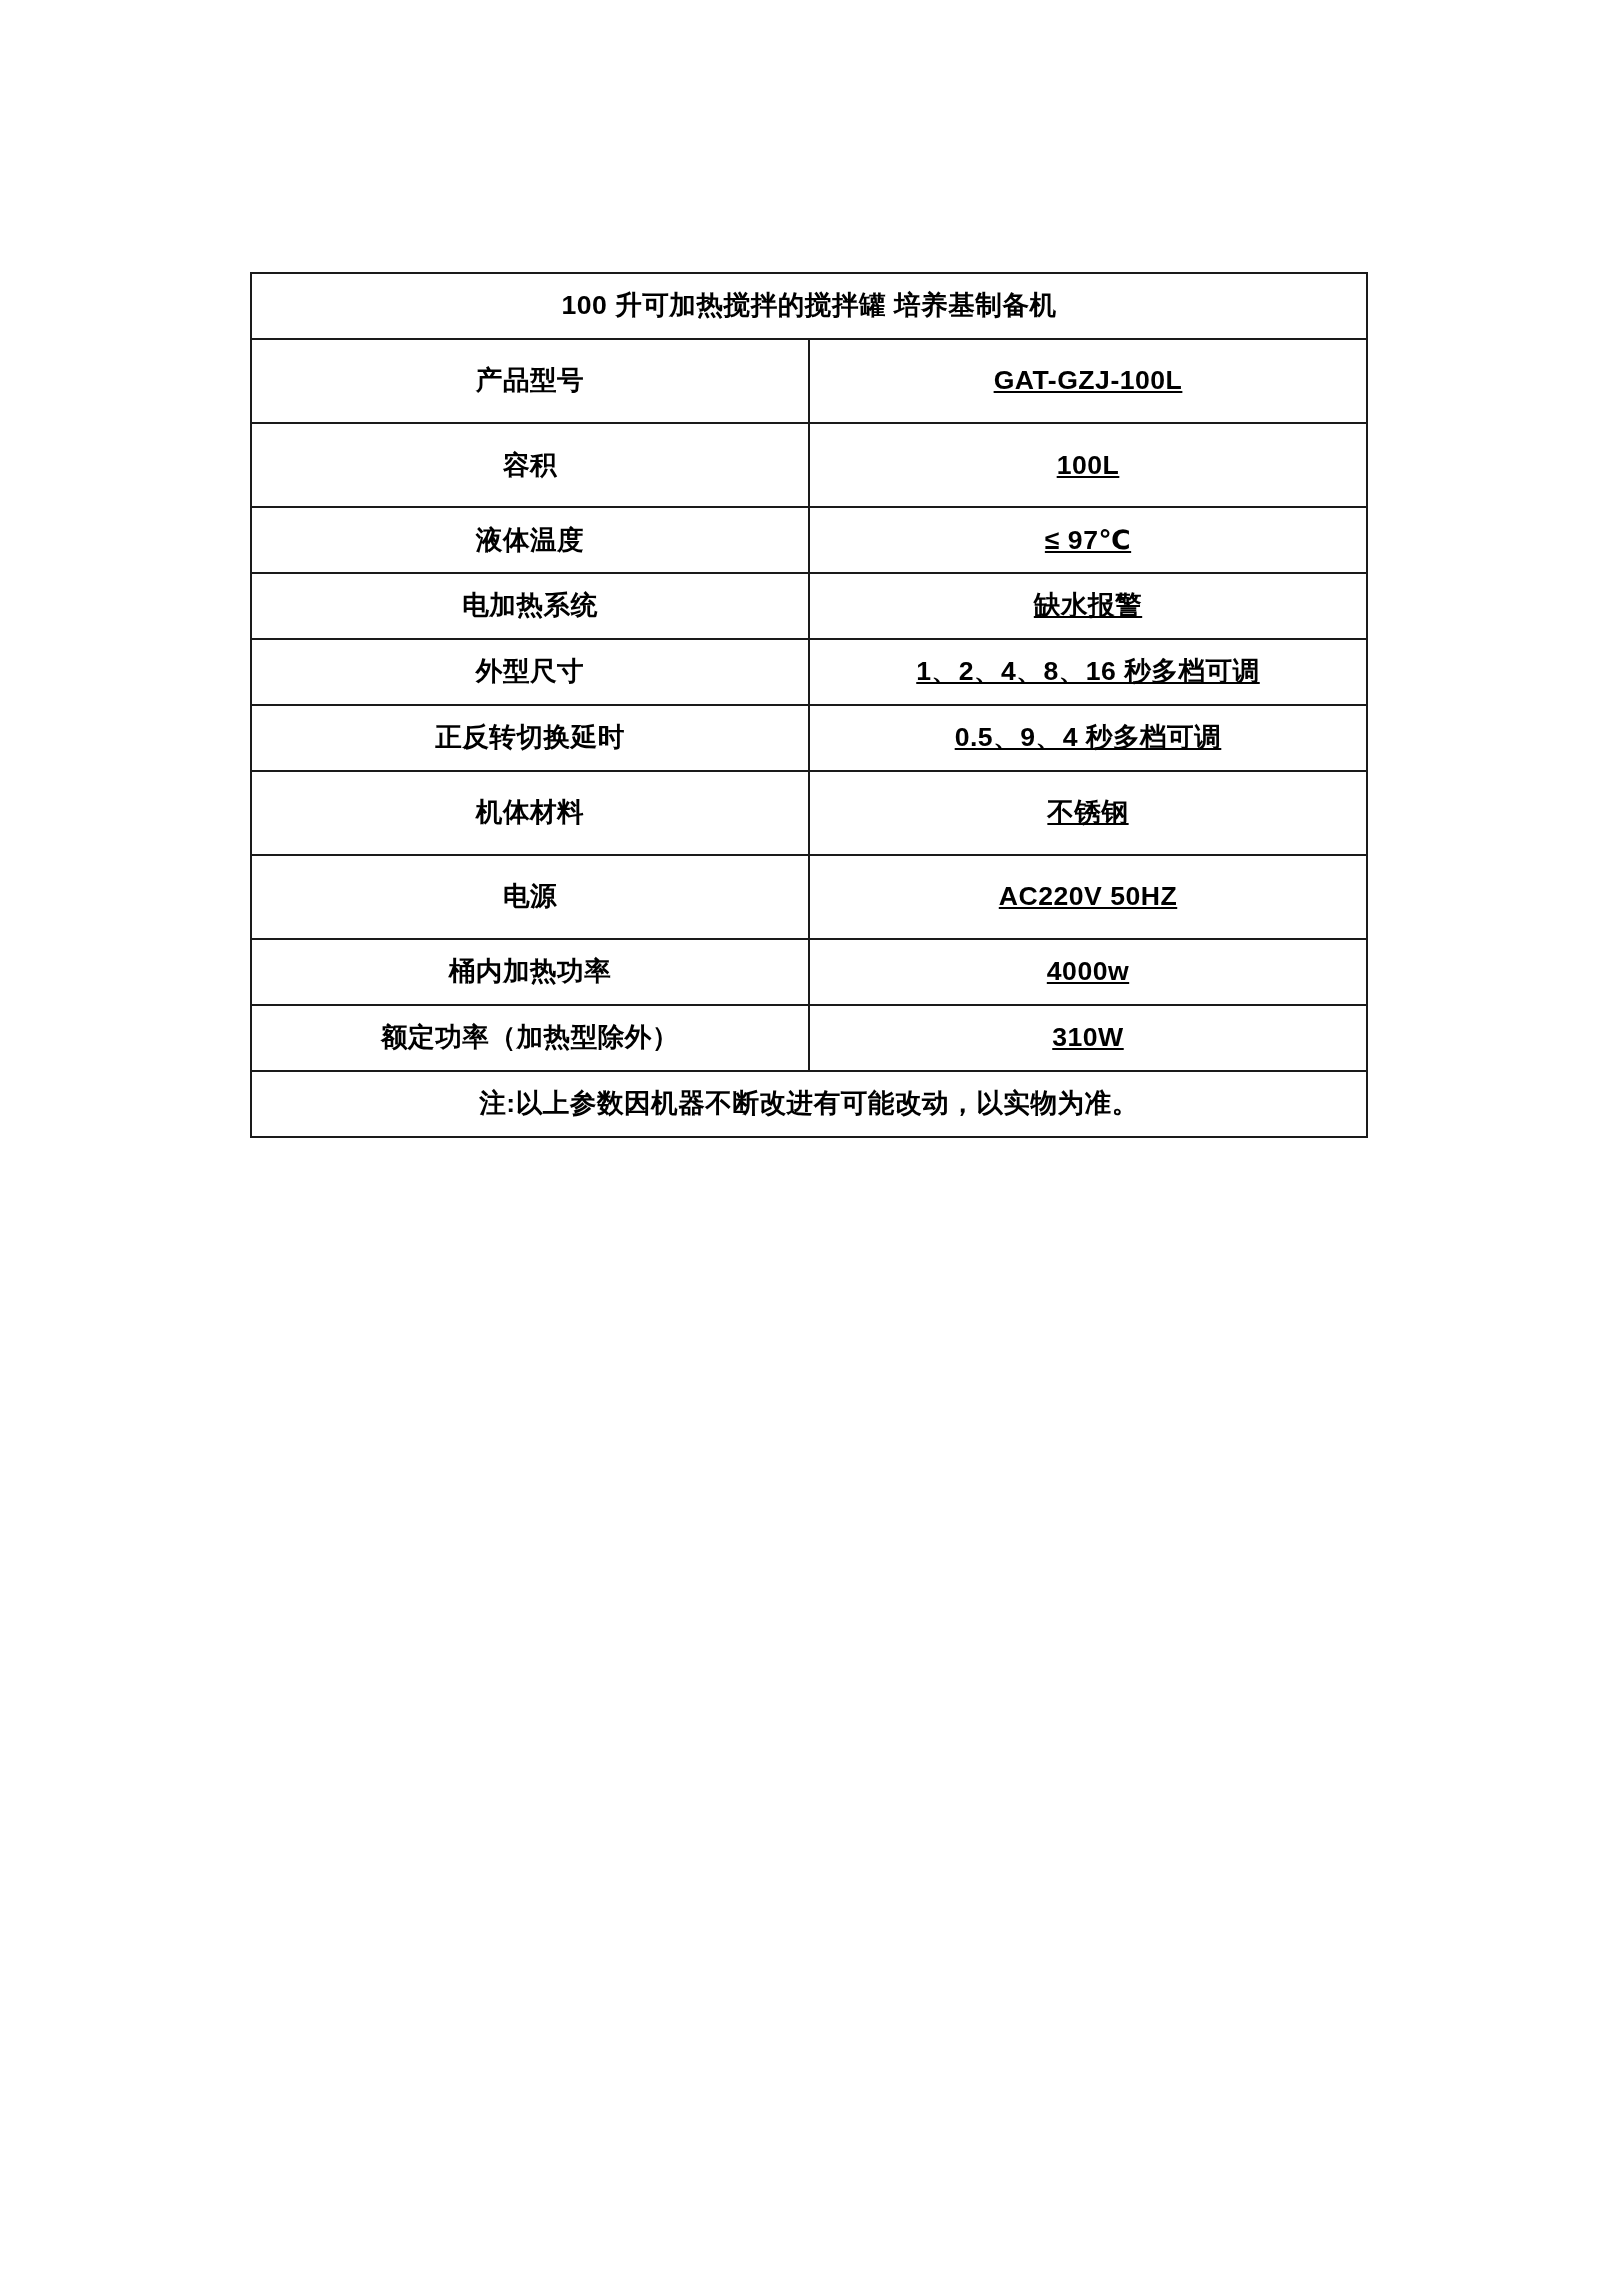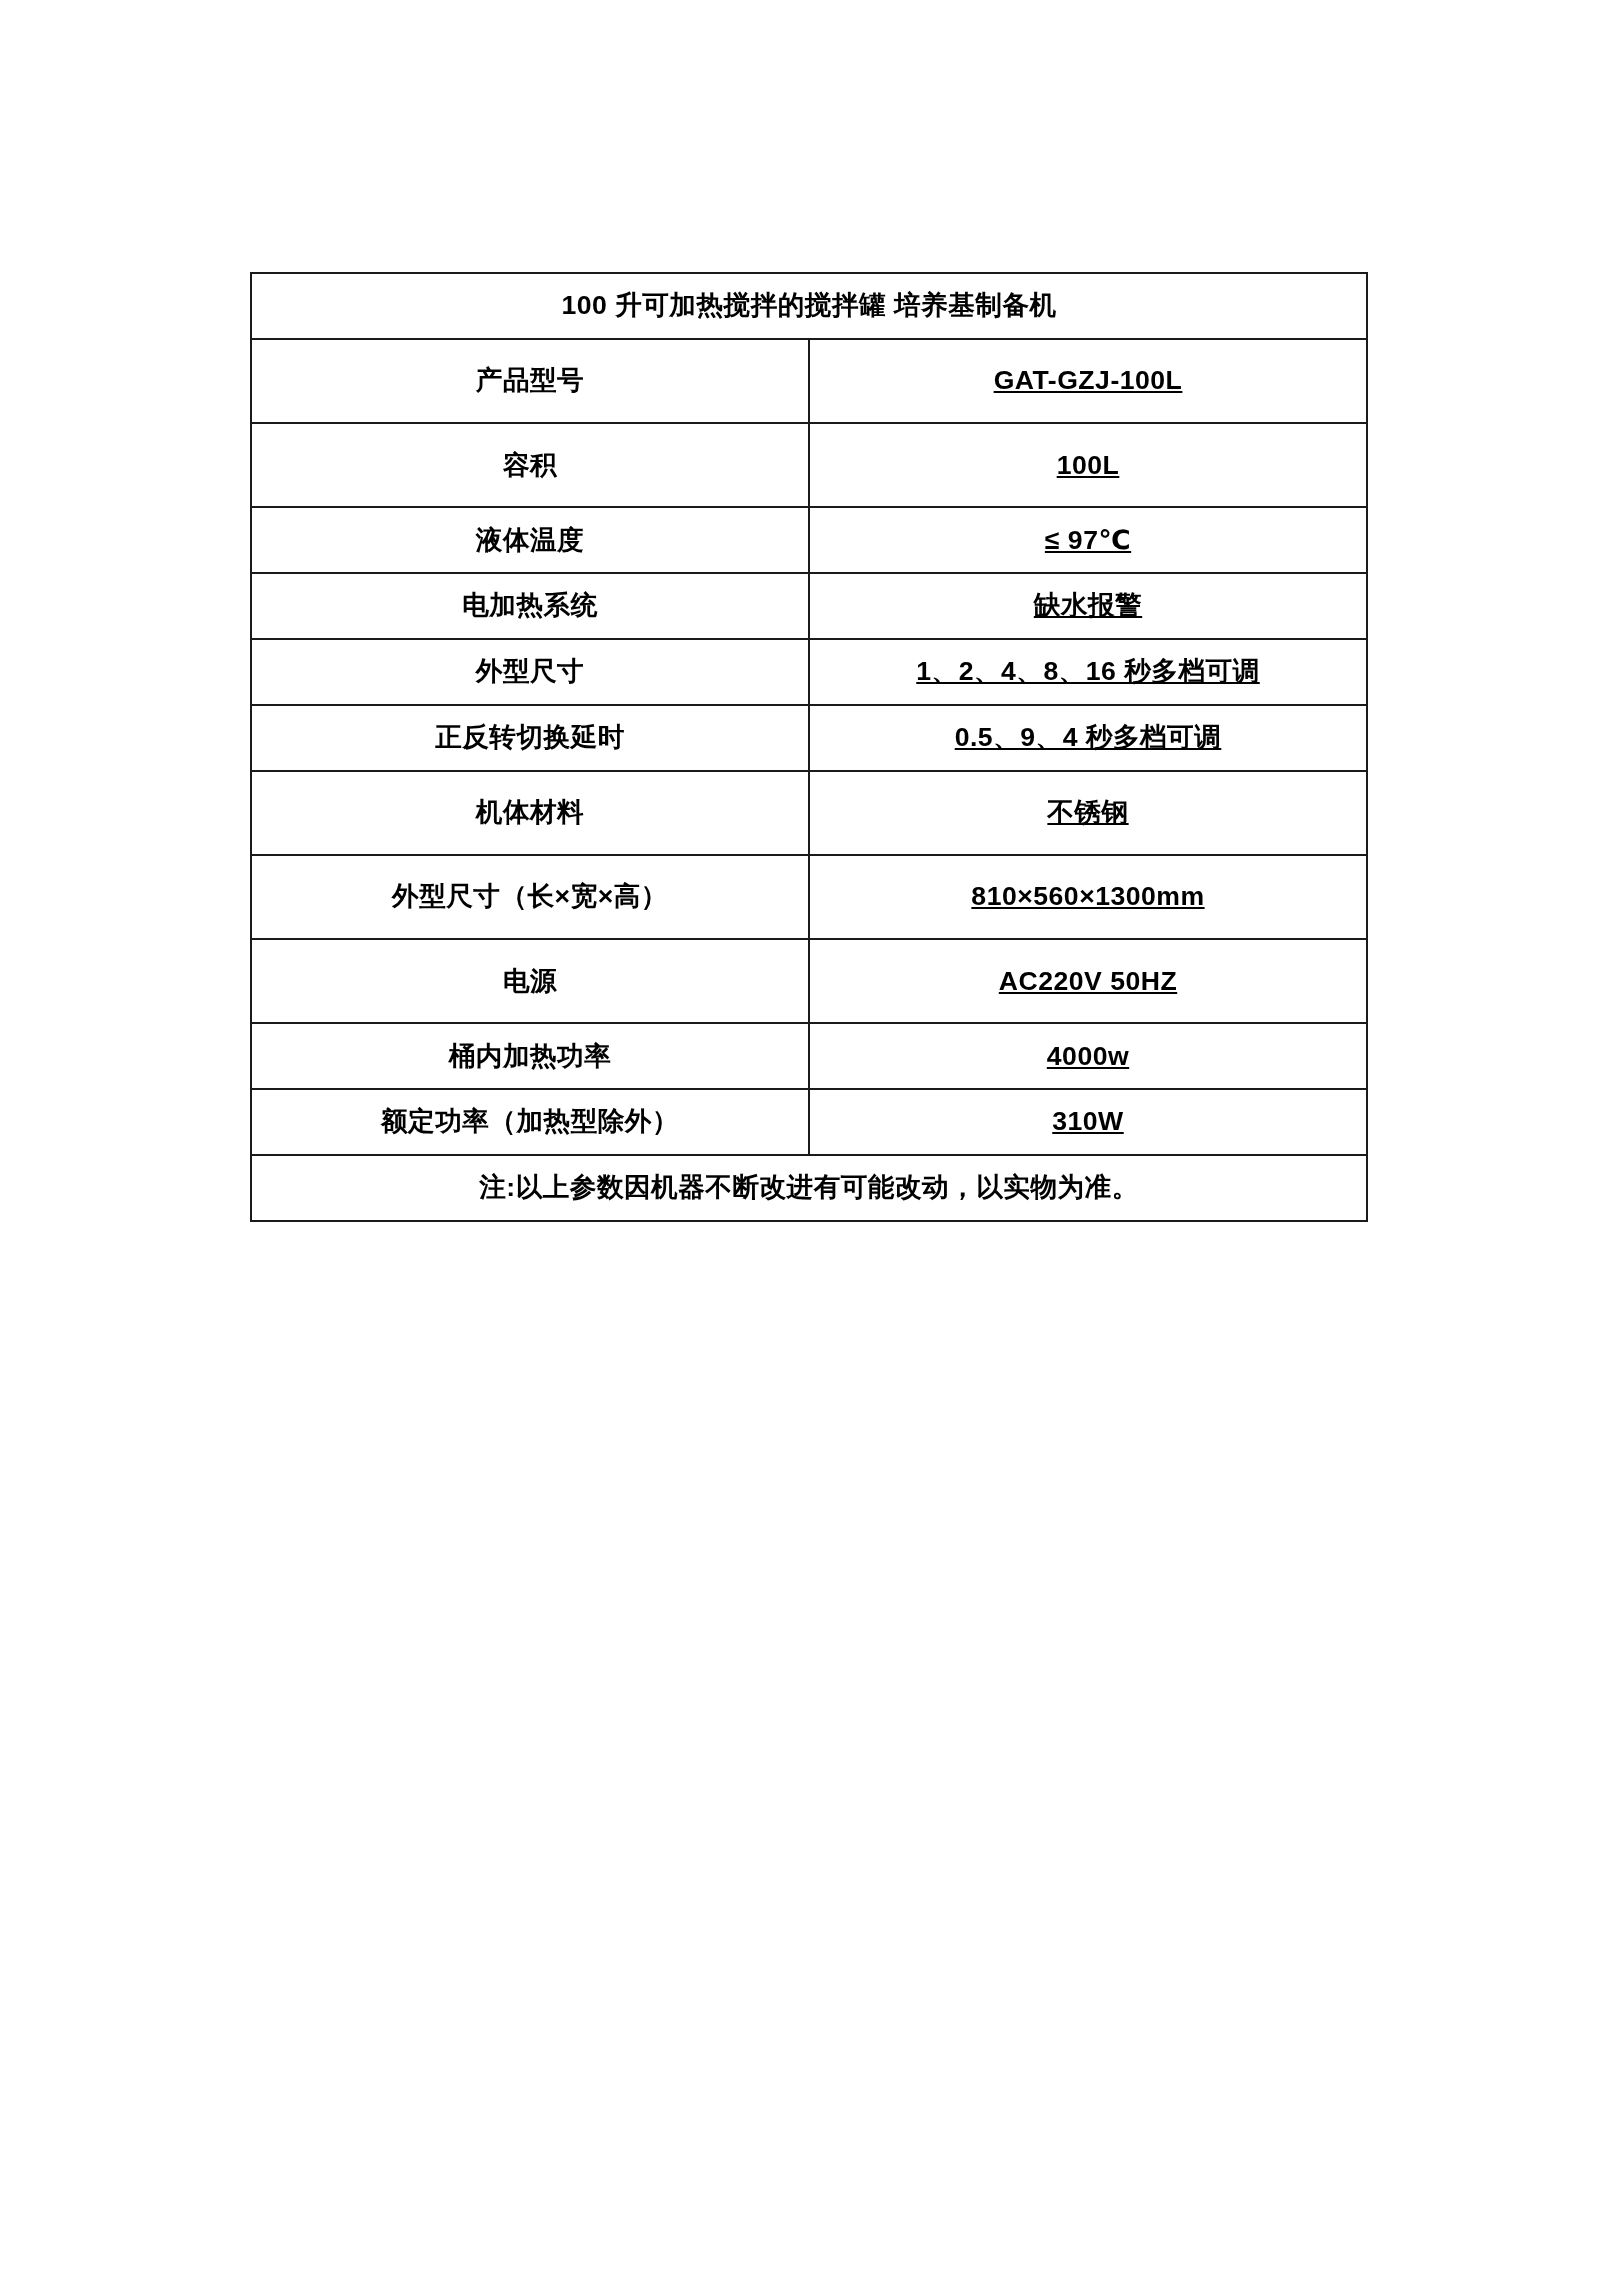--- a/index.html
+++ b/index.html
@@ -92,24 +92,20 @@
       </tr>
       <tr>
         <td class="label-col">正反转切换延时</td>
         <td class="value-col">0.5、9、4 秒多档可调</td>
       </tr>
       <tr class="row-tall">
         <td class="label-col">机体材料</td>
         <td class="value-col">不锈钢</td>
       </tr>
       <tr class="row-tall">
-        <td class="label-col">外型尺寸（长×宽×高）</td>
-        <td class="value-col">810×560×1300mm</td>
-      </tr>
-      <tr class="row-tall">
         <td class="label-col">电源</td>
         <td class="value-col">AC220V      50HZ</td>
       </tr>
       <tr>
         <td class="label-col">桶内加热功率</td>
         <td class="value-col">4000w</td>
       </tr>
       <tr>
         <td class="label-col">额定功率（加热型除外）</td>
         <td class="value-col">310W</td>

